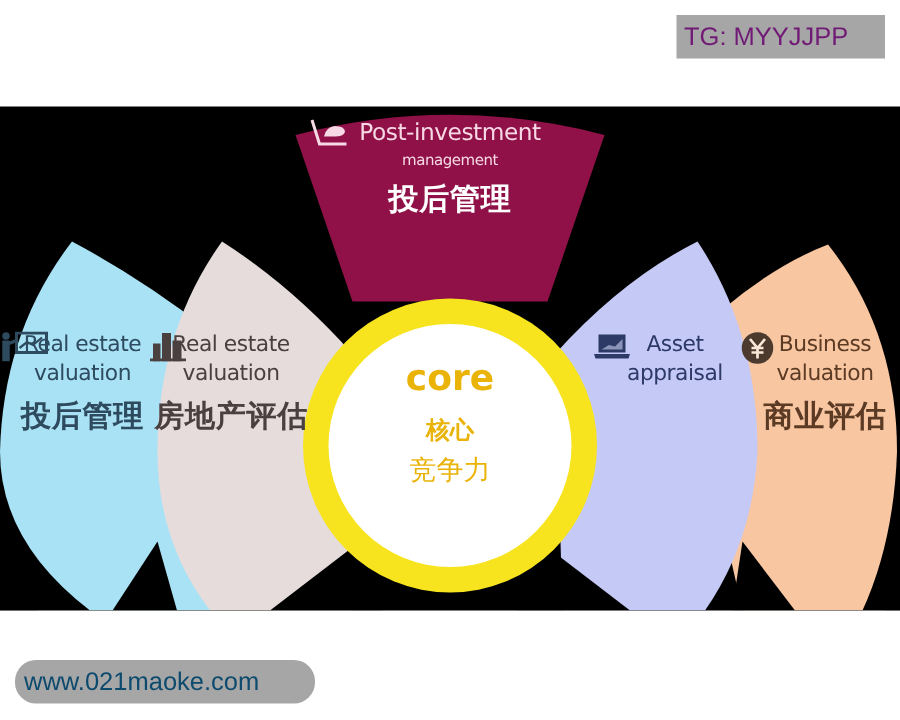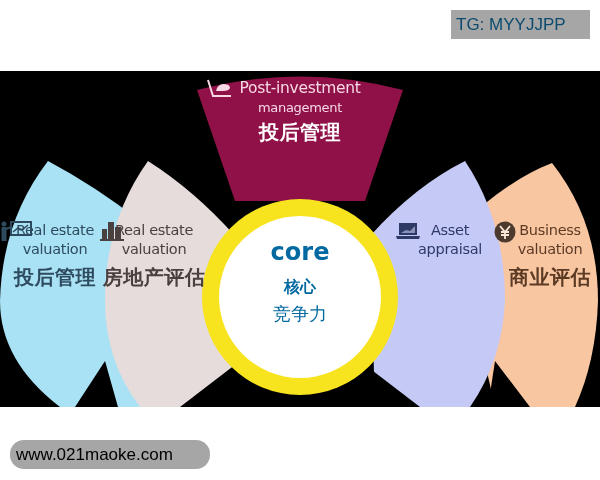--- a/index.html
+++ b/index.html
@@ -1,18 +1,18 @@
 <!DOCTYPE html>
 <html><head>
   <meta charset="utf-8">
   <style>
     html, body { margin:0; padding:0; }
     body { width:600px; height:480px; background:#ffffff; position:relative; overflow:hidden; font-family:"DejaVu Sans", sans-serif; }
-    .watermark-top { position:absolute; left:451px; top:10px; width:139px; height:29px; background:#a6a6a6; color:#0c4a6e; font-family:"Liberation Sans", sans-serif; font-size:17px; line-height:29px; padding-left:5px; box-sizing:border-box; }
-    .watermark-bottom { position:absolute; left:10px; top:440px; width:200px; height:29px; background:#a6a6a6; color:#000000; font-family:"Liberation Sans", sans-serif; font-size:17px; line-height:29px; padding-left:6px; box-sizing:border-box;border-radius:14px; }
+    .watermark-top { position:absolute; left:451px; top:10px; width:139px; height:29px; background:#a6a6a6; color:#701a75; font-family:"Liberation Sans", sans-serif; font-size:17px; line-height:29px; padding-left:5px; box-sizing:border-box; }
+    .watermark-bottom { position:absolute; left:10px; top:440px; width:200px; height:29px; background:#a6a6a6; color:#0c4a6e; font-family:"Liberation Sans", sans-serif; font-size:17px; line-height:29px; padding-left:6px; box-sizing:border-box;border-radius:14px; }
     .panel { position:absolute; left:0; top:71px; width:600px; height:336px; background:#000000; overflow:hidden; }
     .panel svg { position:absolute; left:0; top:0; }
     .label { position:absolute; text-align:center; font-family:"DejaVu Sans", sans-serif; }
     .en { font-size:14.5px; line-height:19px; letter-spacing:-0.3px; }
     .zh { font-size:20px; font-weight:bold; line-height:20px; margin-top:8px; letter-spacing:0.5px; }
     .icon { display:block; margin:0 auto 8px auto; }
   </style>
 </head>
 <body>
 
@@ -41,21 +41,21 @@
     <circle cx="300" cy="226" r="98" fill="#f7e41f"></circle>
     <circle cx="300" cy="226" r="81" fill="#ffffff"></circle>
   </svg>
 
   <div class="label" style="left:205px; top:8px; width:190px; color:#f7d8e5;">
     <svg class="icon" width="28" height="22" viewBox="0 0 28 22" style="margin-bottom:5px;">
       <path d="M3 1 L8 17 L26 17" stroke="#f7d8e5" stroke-width="2" fill="none"></path>
       <path d="M11 12 Q12 6 18 5 Q25 5 25 9 Q24 12 18 12 Z" fill="#f7d8e5"></path>
     </svg>
     <div class="en" style="font-size:15.5px;">Post-investment</div>
-    <div class="en" style="font-size:13px;">management</div>
+    <div class="en" style="font-size:10px;">management</div>
     <div class="zh" style="margin-top:5px; color:#ffffff;">投后管理</div>
   </div>
 
   <div class="label" style="left:0px; top:150px; width:110px; color:#2e4a5e;">
     <svg class="icon" width="32" height="20" viewBox="0 0 32 20">
       <circle cx="4" cy="3" r="2.5" fill="#2e4a5e"></circle>
       <rect x="1.5" y="6" width="5" height="14" fill="#2e4a5e"></rect>
       <path d="M6 8 L11 6" stroke="#2e4a5e" stroke-width="2"></path>
       <rect x="11" y="1" width="20" height="13" fill="none" stroke="#2e4a5e" stroke-width="2"></rect>
       <path d="M13 11 L18 7 L22 9 L28 4" stroke="#2e4a5e" stroke-width="1.5" fill="none"></path>
@@ -70,21 +70,21 @@
       <rect x="2" y="8" width="5" height="12" fill="#4a4040"></rect>
       <rect x="8" y="1" width="6" height="19" fill="#4a4040"></rect>
       <rect x="15" y="6" width="6" height="14" fill="#4a4040"></rect>
       <rect x="0" y="18" width="24" height="2" fill="#4a4040"></rect>
     </svg>
     <div class="en">Real estate</div>
     <div class="en">valuation</div>
     <div class="zh">房地产评估</div>
   </div>
 
-  <div class="label" style="left:220px; top:166px; width:160px; color:#0369a1;">
+  <div class="label" style="left:220px; top:166px; width:160px; color:#eab308;">
     <div style="font-size:24px; font-weight:bold; line-height:30px;">core</div>
     <div style="font-size:16px; font-weight:bold; line-height:32px; margin-top:4px;">核心</div>
     <div style="font-size:18px; line-height:22px;">竞争力</div>
   </div>
 
   <div class="label" style="left:395px; top:150px; width:110px; color:#2e3a66;">
     <svg class="icon" width="26" height="20" viewBox="0 0 26 20">
       <rect x="4" y="2" width="18" height="12" fill="#2e3a66"></rect>
       <path d="M6 12 L11 9 L15 10 L20 5 L20 12 Z" fill="#8a93b8"></path>
       <path d="M1 15 L25 15 L24 18 L2 18 Z" fill="#2e3a66"></path>

